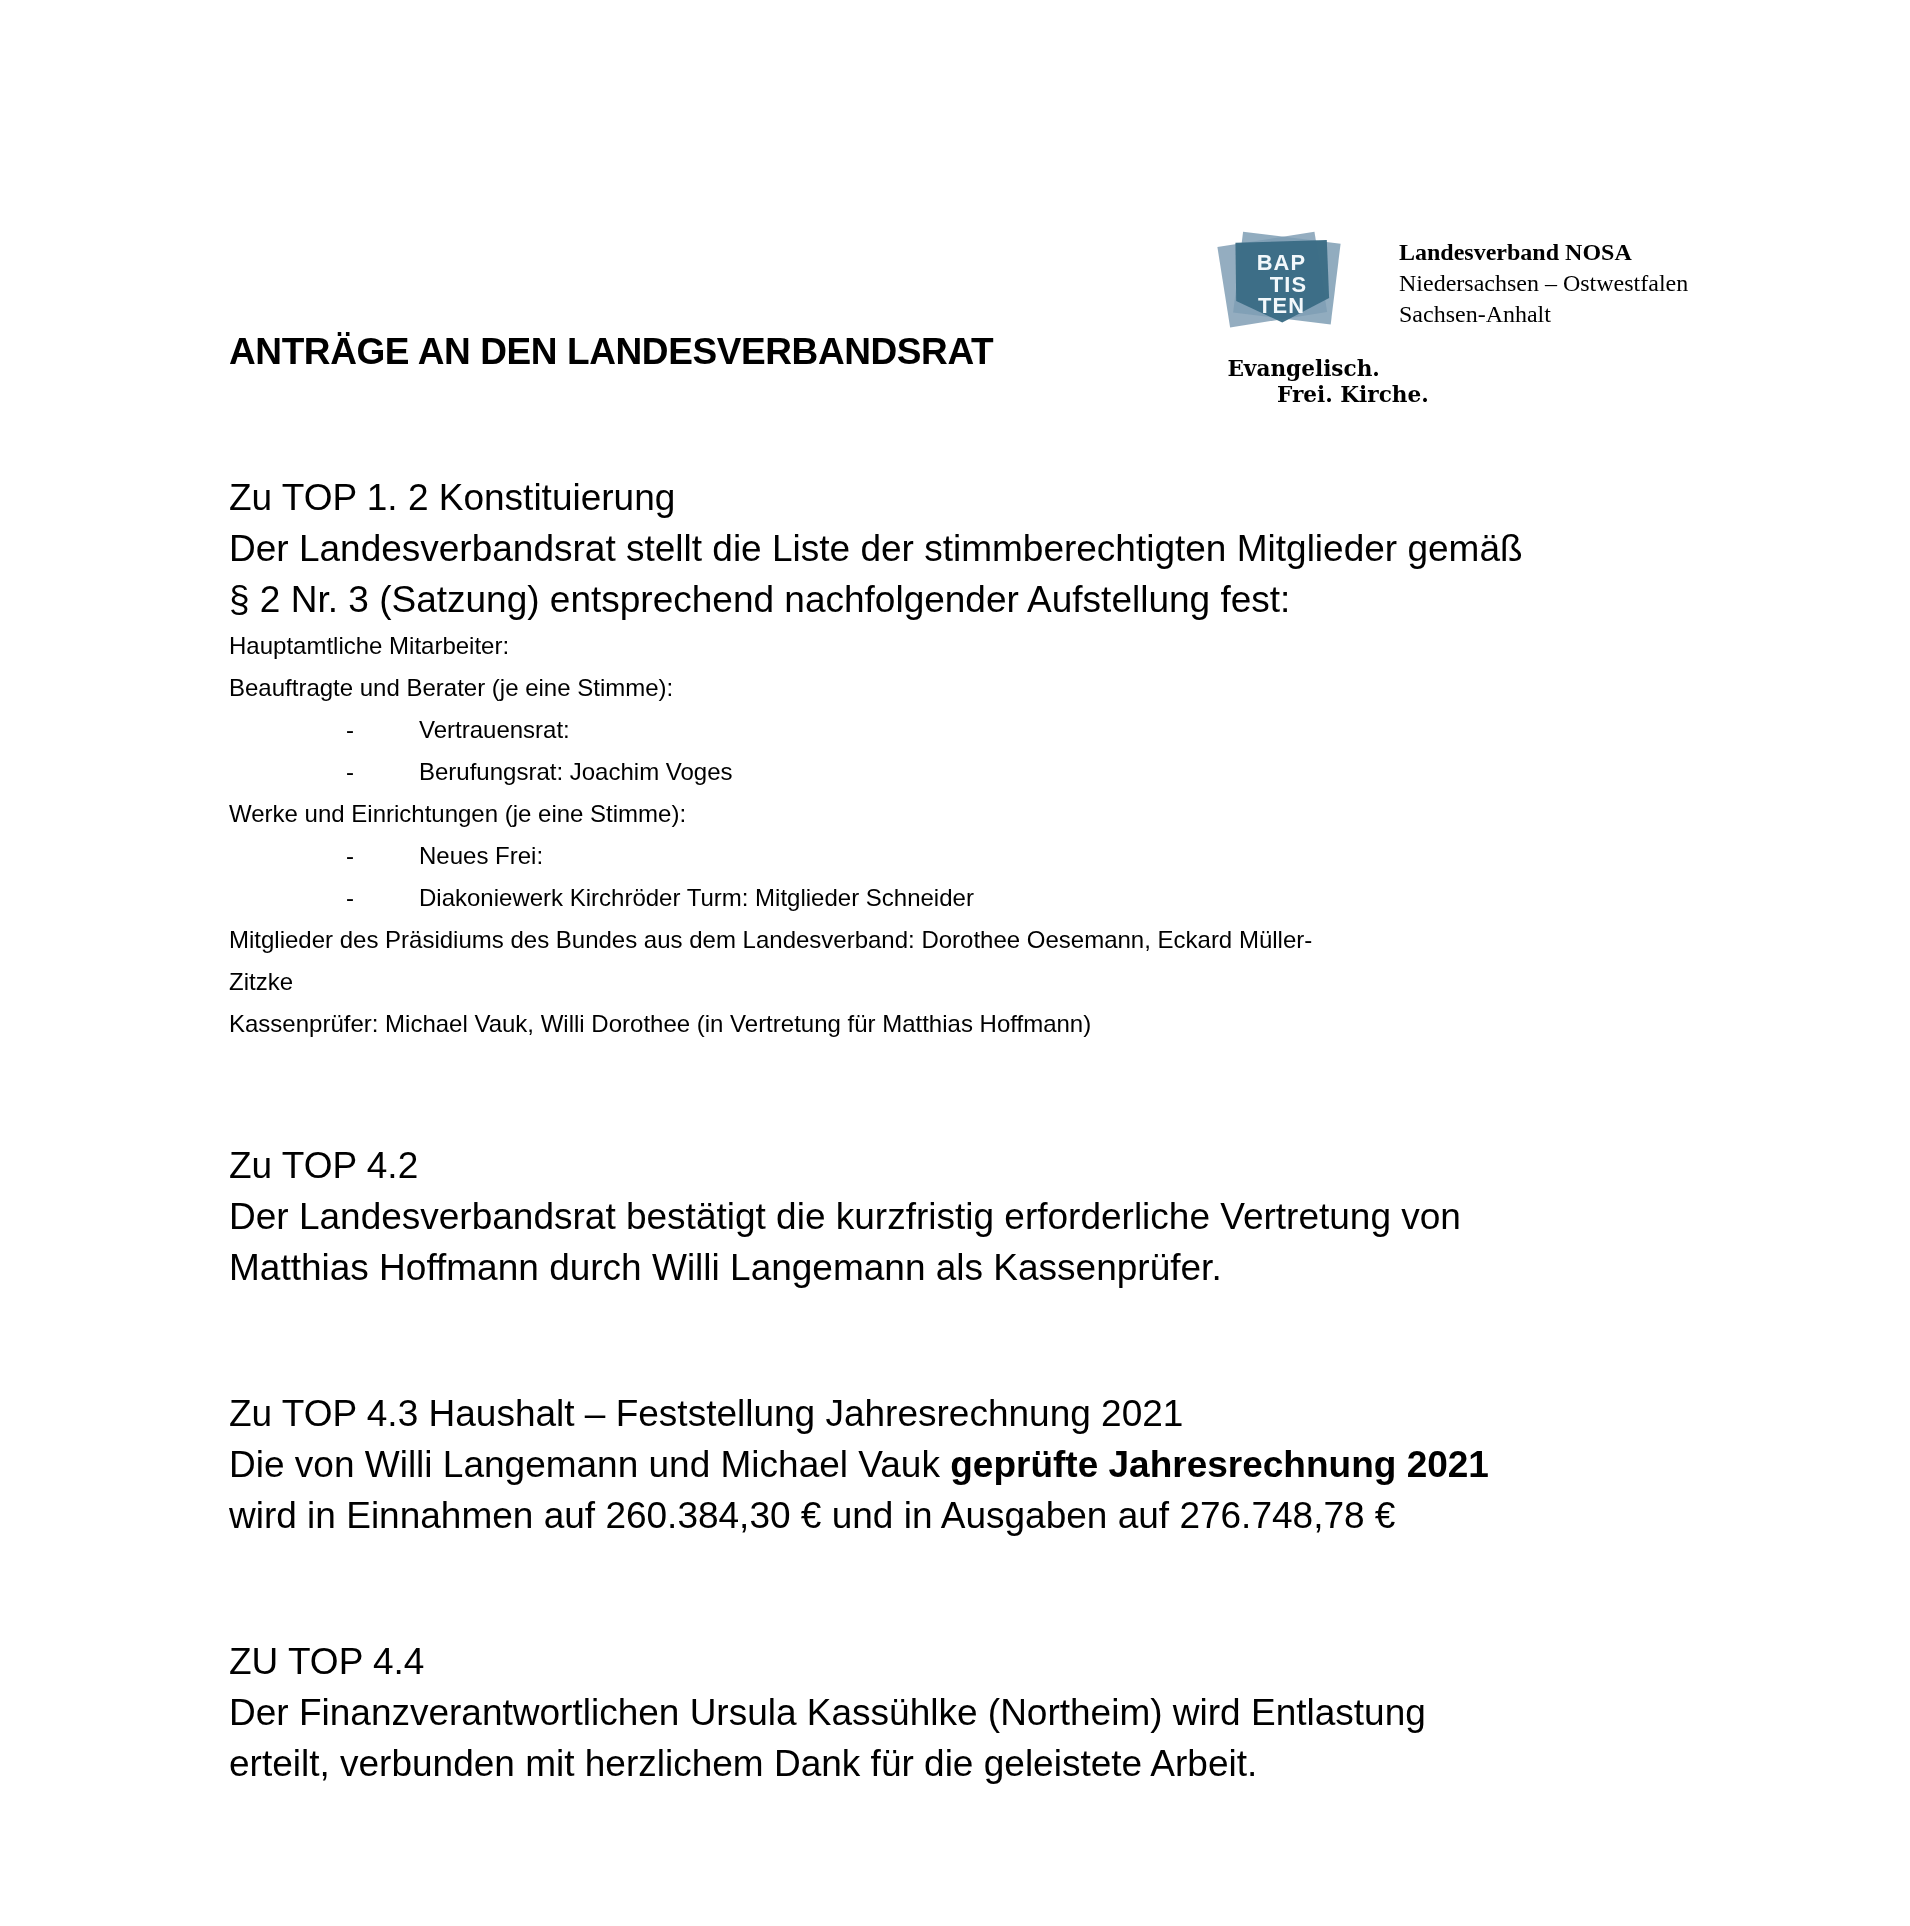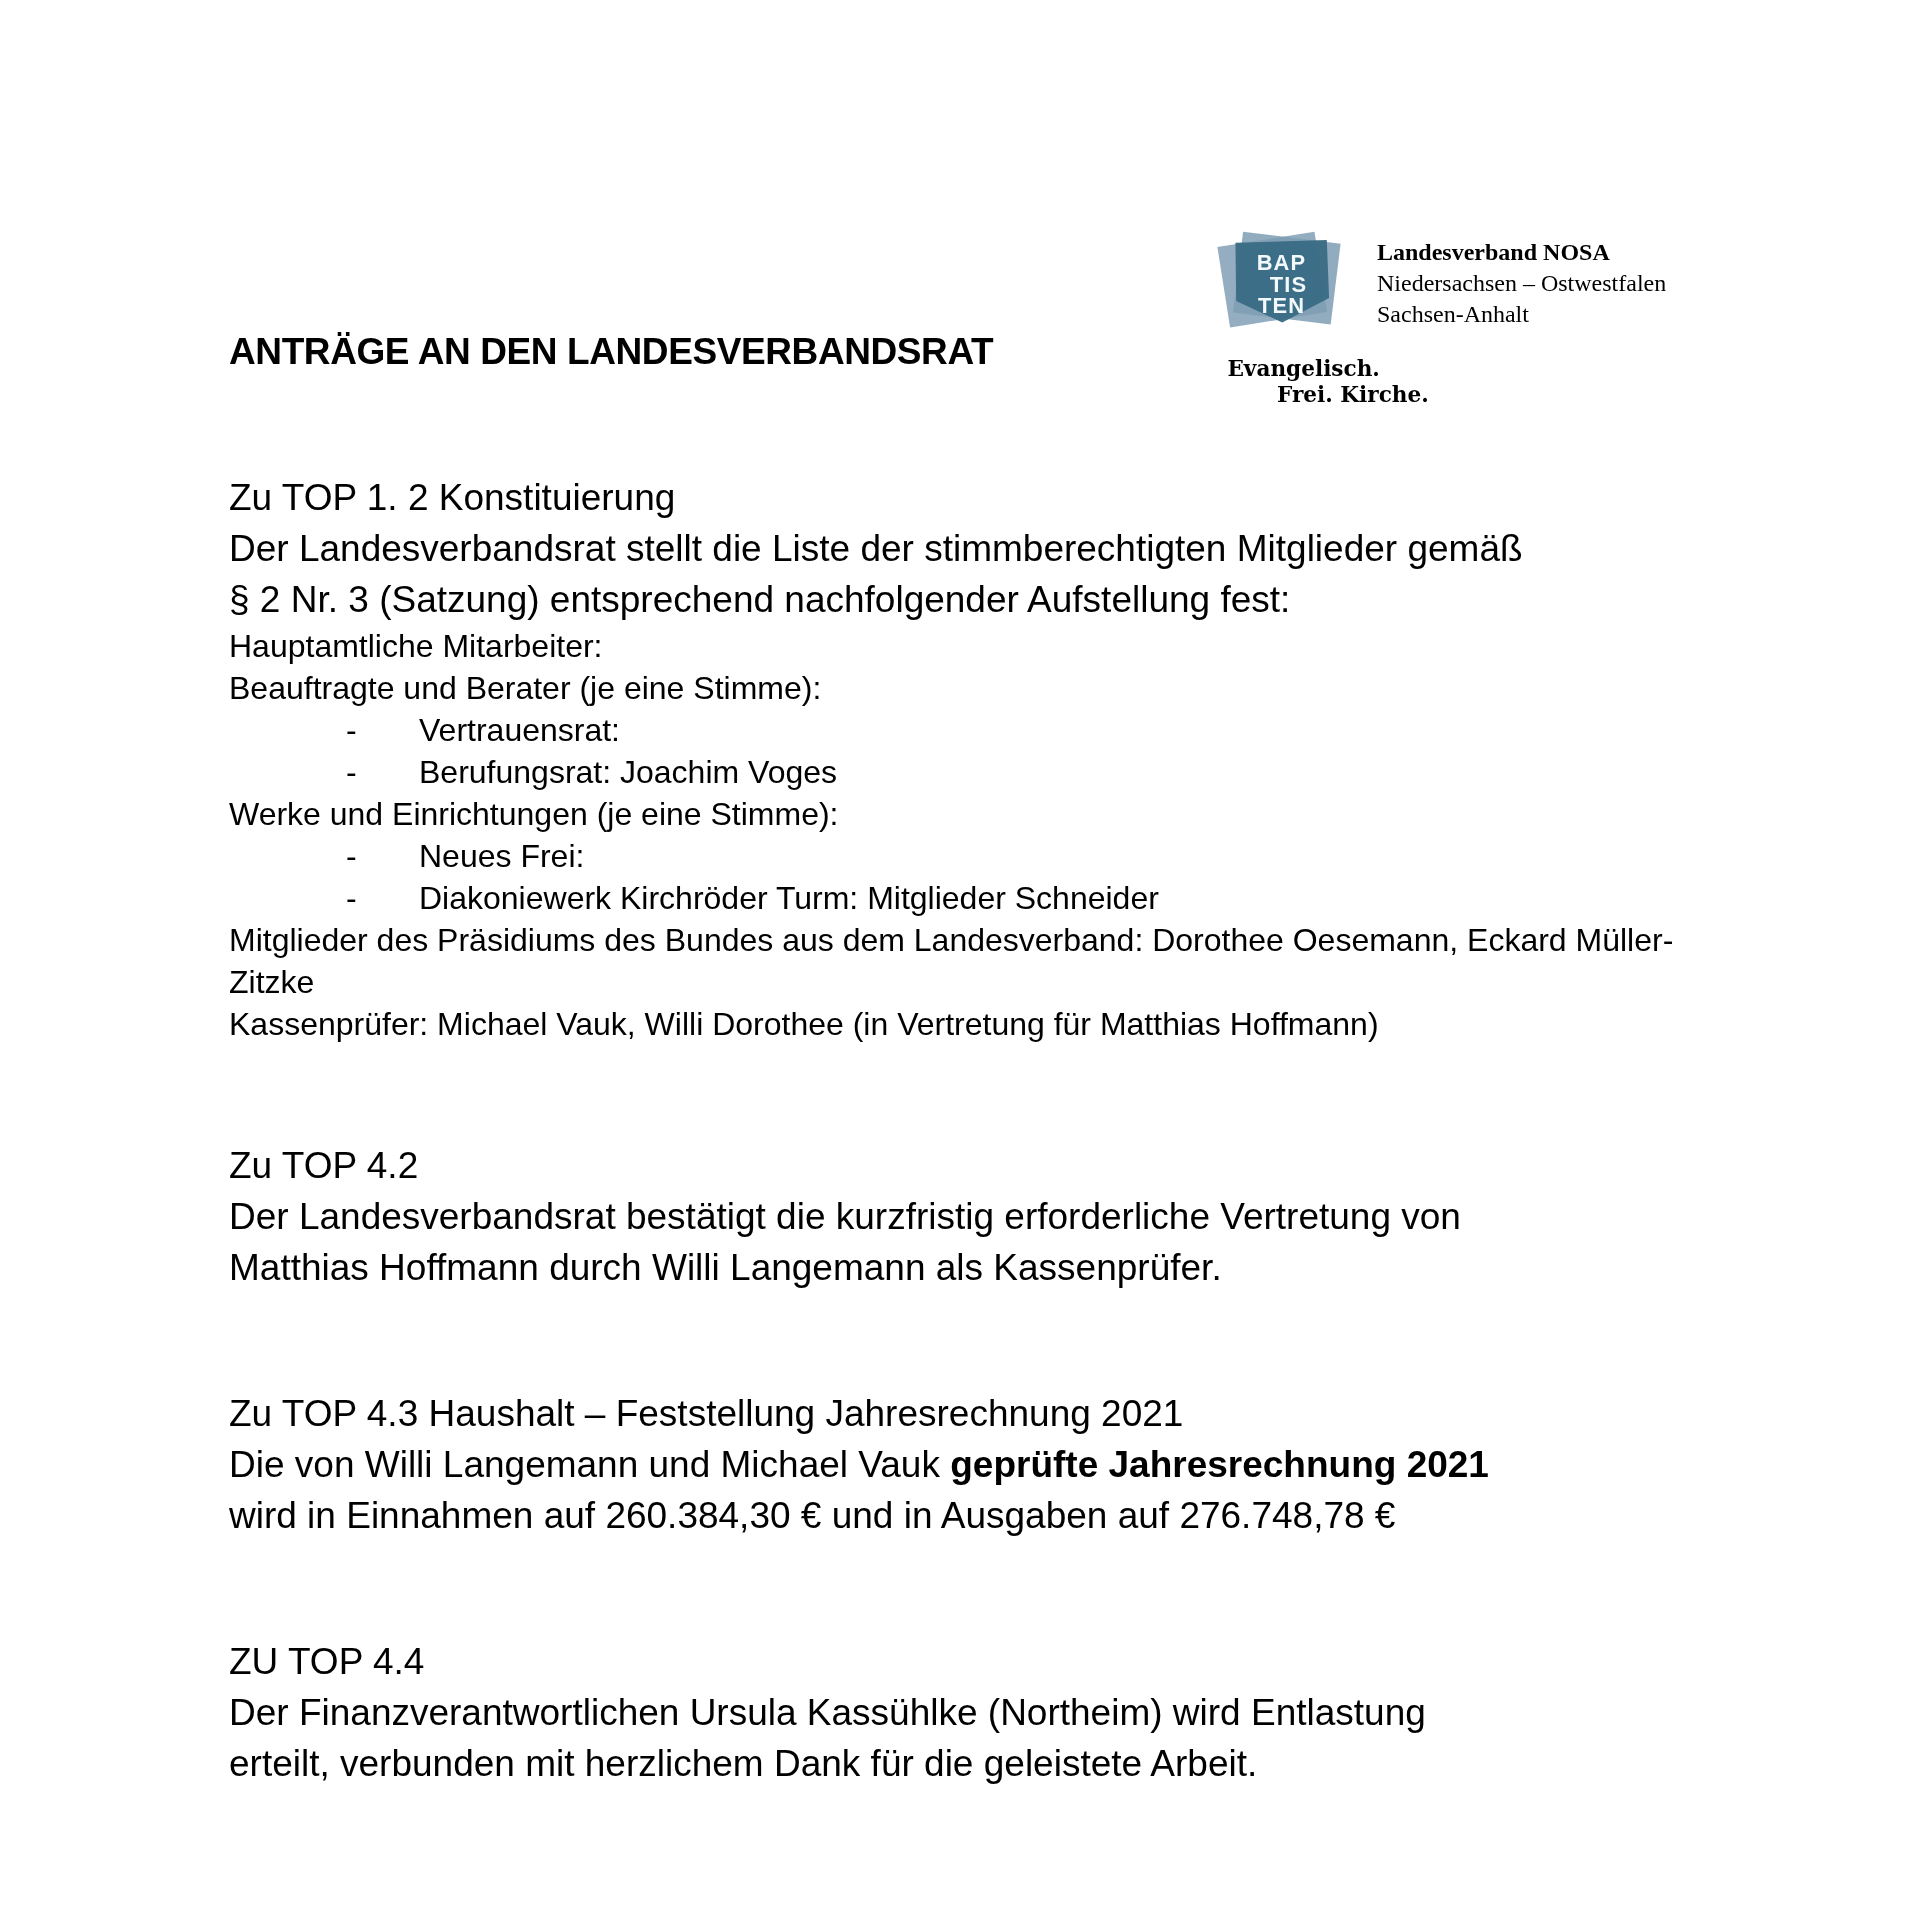--- a/index.html
+++ b/index.html
@@ -1,36 +1,36 @@
 <!DOCTYPE html>
 <html style="font-size:6.2px"><head>
 <meta charset="utf-8">
 <style>
   html,body{margin:0;padding:0;background:#fff;}
   body{width:1911px;height:2703px;font-family:"Liberation Sans",sans-serif;color:#000;}
   .page{position:relative;width:1911px;height:2703px;overflow:hidden;background:#fff;}
 
   
-  .logo{position:absolute;left:1212px;top:222px;display:flex;gap:26px;}
+  .logo{position:absolute;left:1212px;top:222px;display:flex;gap:48px;}
   .logo-left{display:flex;flex-direction:column;width:139px;}
   .logo-icon svg{display:block;}
   .logo-icon text{font-family:"Liberation Sans",sans-serif;font-weight:bold;letter-spacing:3px;}
   .tagline{margin-top:14.6px;font-family:"DejaVu Serif",serif;font-weight:bold;font-size:21.6px;line-height:26px;white-space:nowrap;}
   .tagline .l1{margin-left:15.4px;}
   .tagline .l2{margin-left:65px;}
   .logo-text{padding-top:14.6px;font-family:Liberation Serif, serif;font-size:24px;line-height:31px;white-space:nowrap;}
   .logo-text .name{font-weight:bold;}
 
   
   .content{position:absolute;left:229px;top:326px;width:1464px;}
   .title{font-size:37px;line-height:51px;white-space:nowrap;letter-spacing:-0.4px;font-weight:bold;}
   .section{margin-top:95px;}
   .line{white-space:nowrap;}
   .body{font-size:37px;line-height:51px;}
-  .small{font-size:32px;line-height:42px;}
+  .small{font-size:24px;line-height:42px;}
   .b{font-weight:bold;}
   .bullet{display:flex;margin-left:117px;}
   .marker{display:inline-block;width:73px;flex:0 0 73px;}
 </style>
 </head>
 <body>
 
 <div class="page">
 
   <div class="logo">

